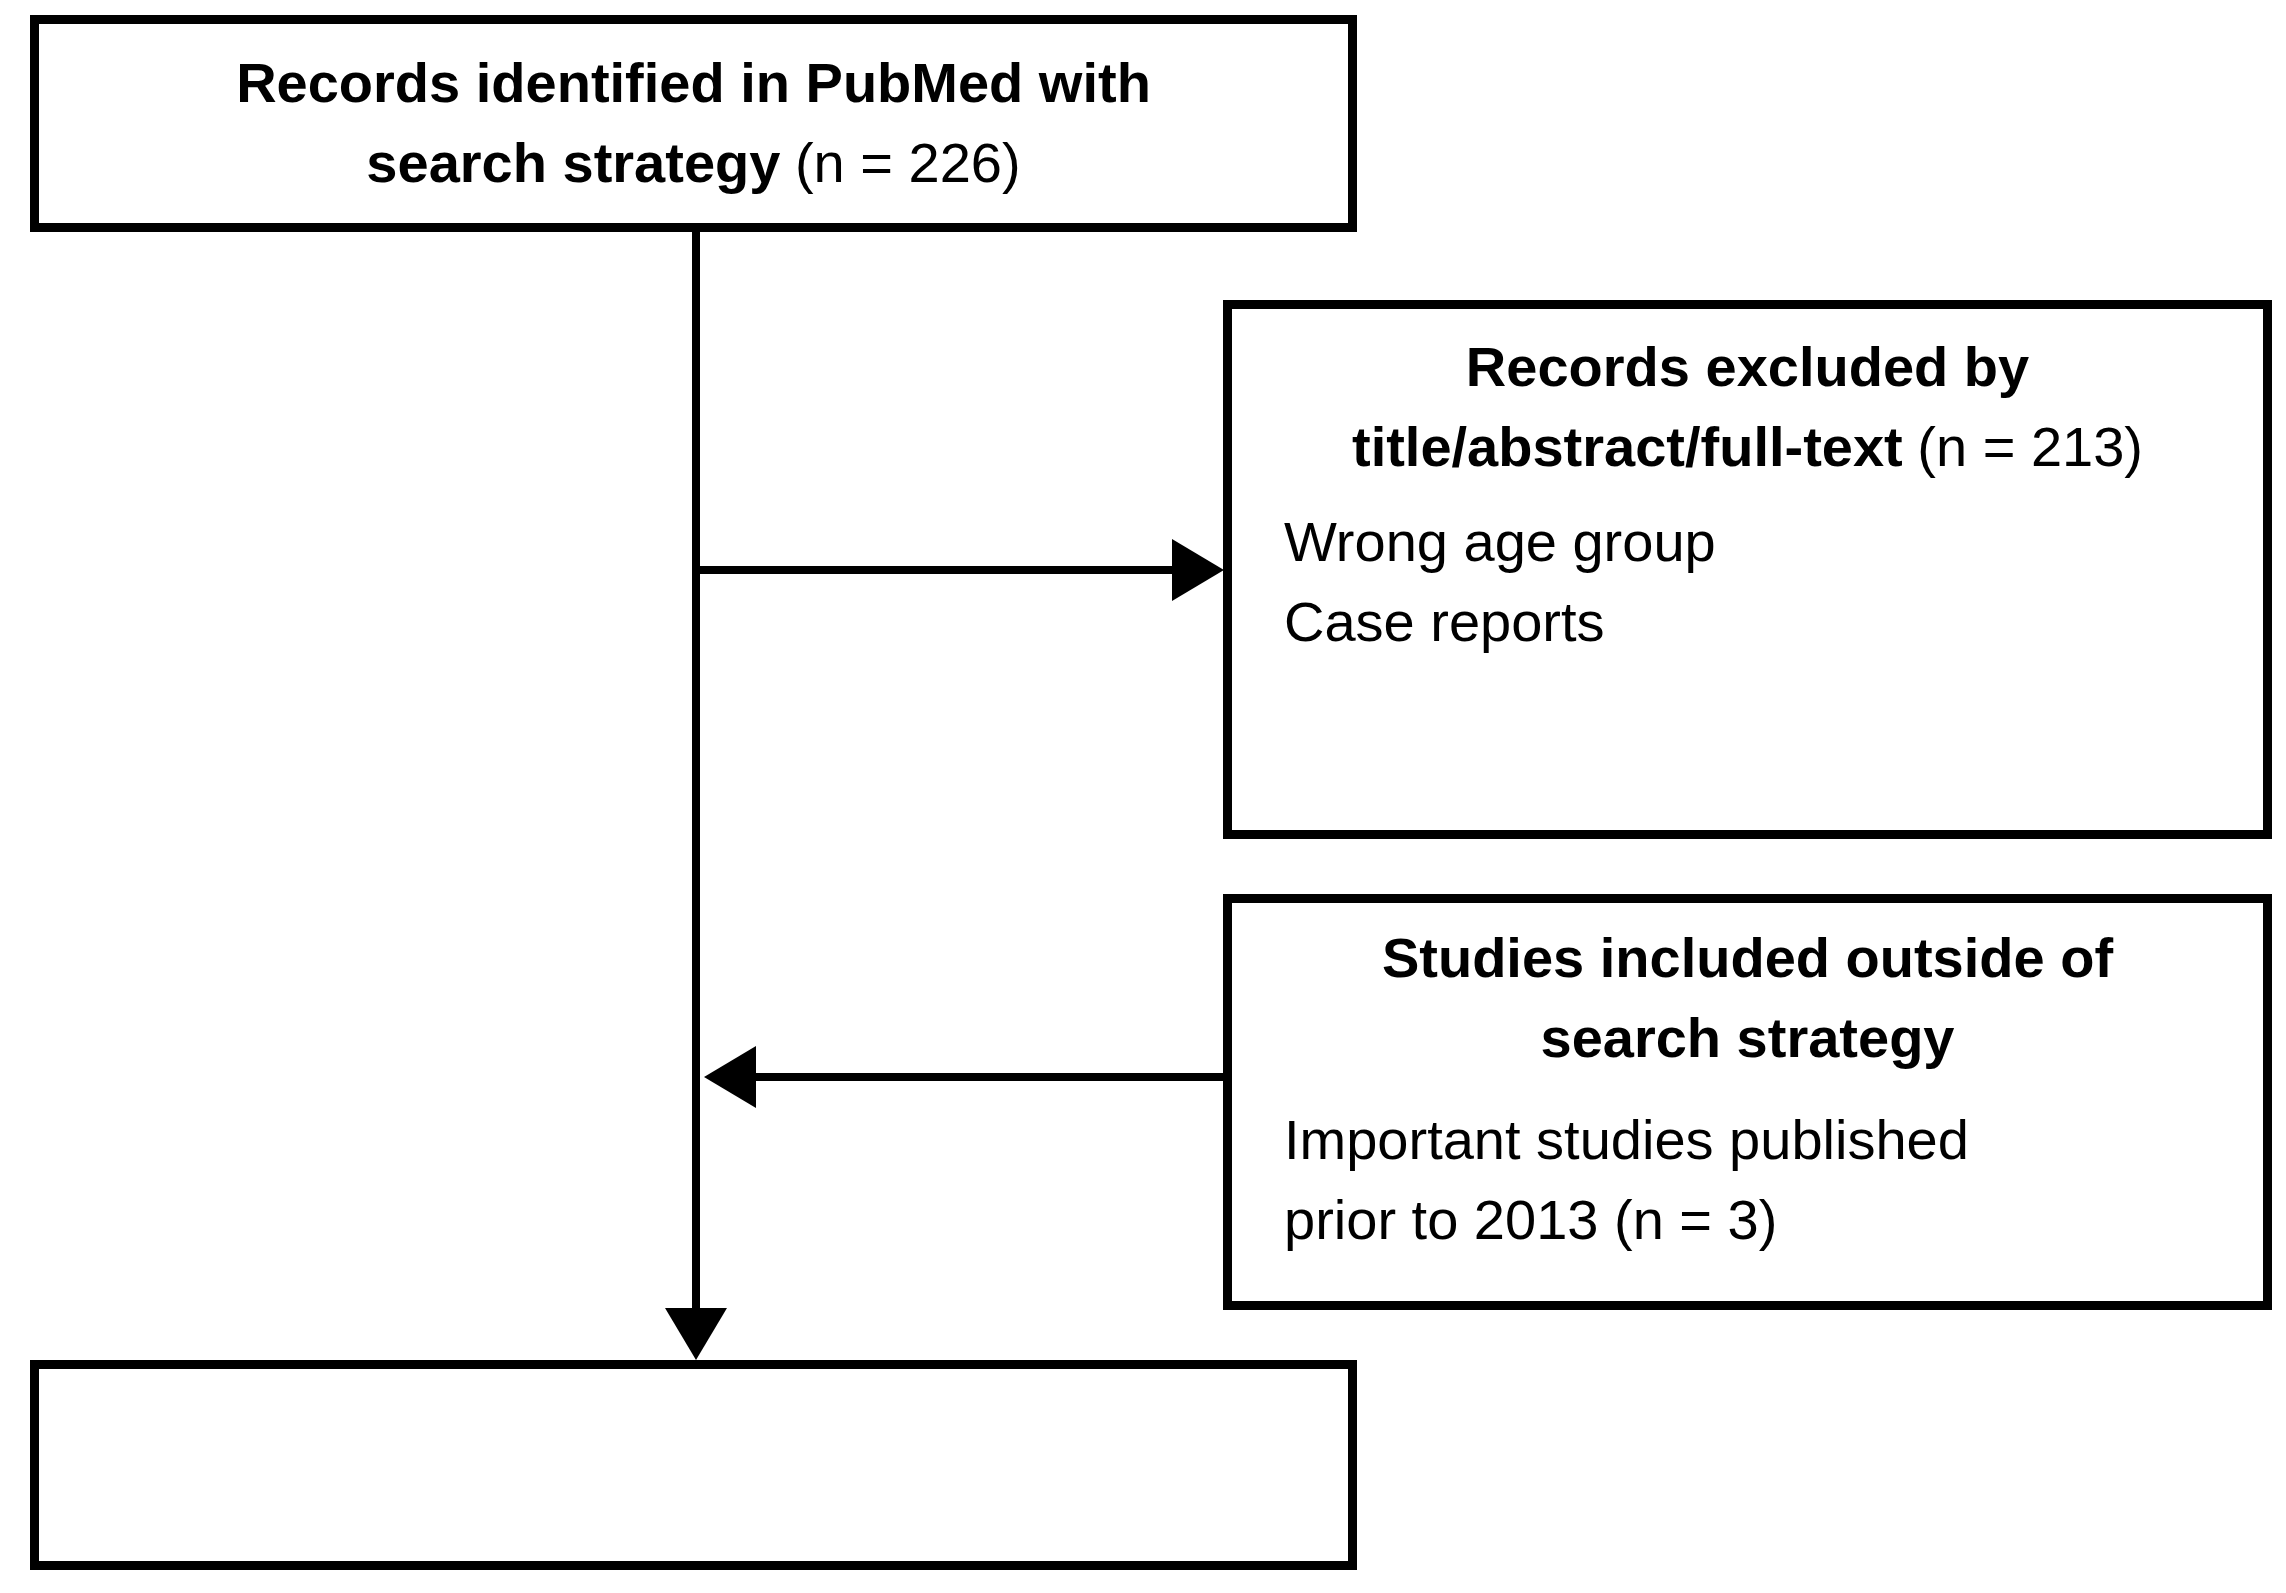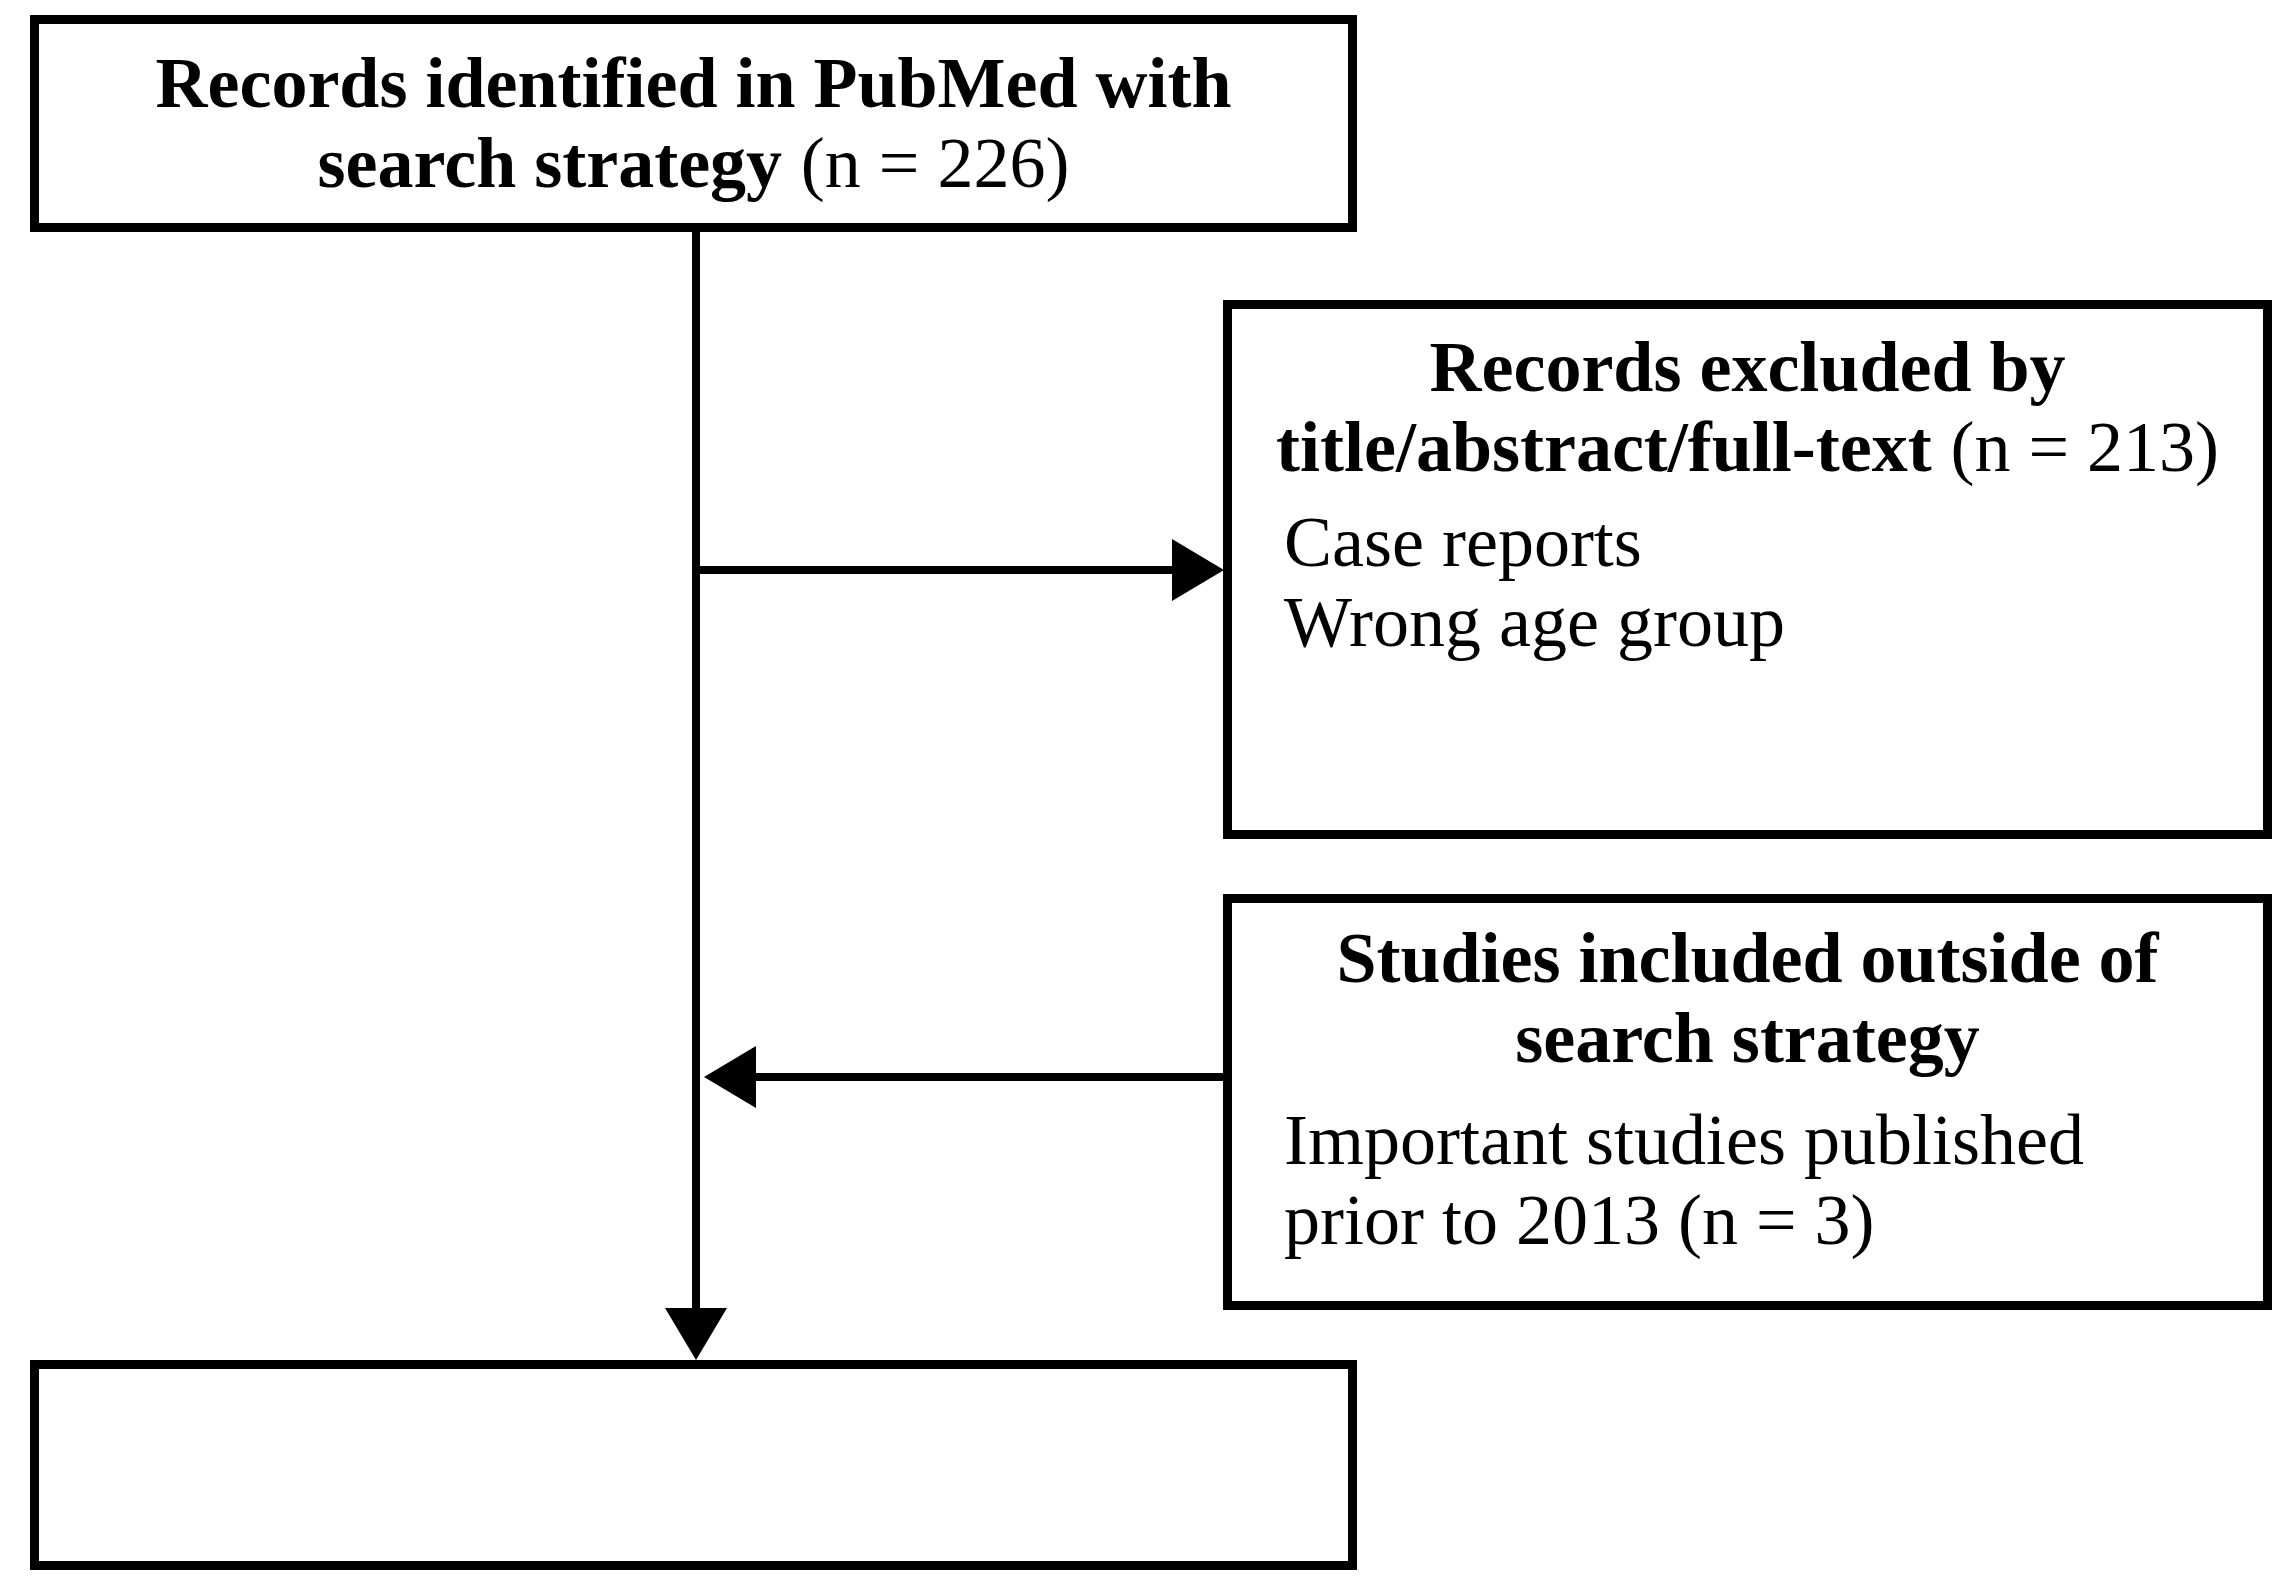--- a/index.html
+++ b/index.html
@@ -5,23 +5,23 @@
   html, body {
     margin: 0;
     padding: 0;
     background: #ffffff;
   }
   .stage {
     position: relative;
     width: 2287px;
     height: 1593px;
     background: #ffffff;
-    font-family: Liberation Serif, serif;
+    font-family: Liberation Sans, sans-serif;
     color: #000000;
-    font-size: 72px;
+    font-size: 56px;
     line-height: 80px;
     overflow: hidden;
   }
   .box {
     position: absolute;
     box-sizing: border-box;
     border: 9px solid #000000;
     background: #ffffff;
   }
   .box-identified {
@@ -109,22 +109,22 @@
   <div class="box box-excluded">
     <div class="title-block">
       <div class="line">
         <b>Records excluded by</b>
       </div>
       <div class="line">
         <b>title/abstract/full-text</b><span class="gap">(n = 213)</span>
       </div>
     </div>
     <div class="items">
+      <div class="line">Wrong age group</div>
       <div class="line">Case reports</div>
-      <div class="line">Wrong age group</div>
     </div>
   </div>
 
   <div class="stroke h-left"></div>
   <div class="head head-left"></div>
 
   <div class="box box-outside">
     <div class="title-block">
       <div class="line">
         <b>Studies included outside of</b>

